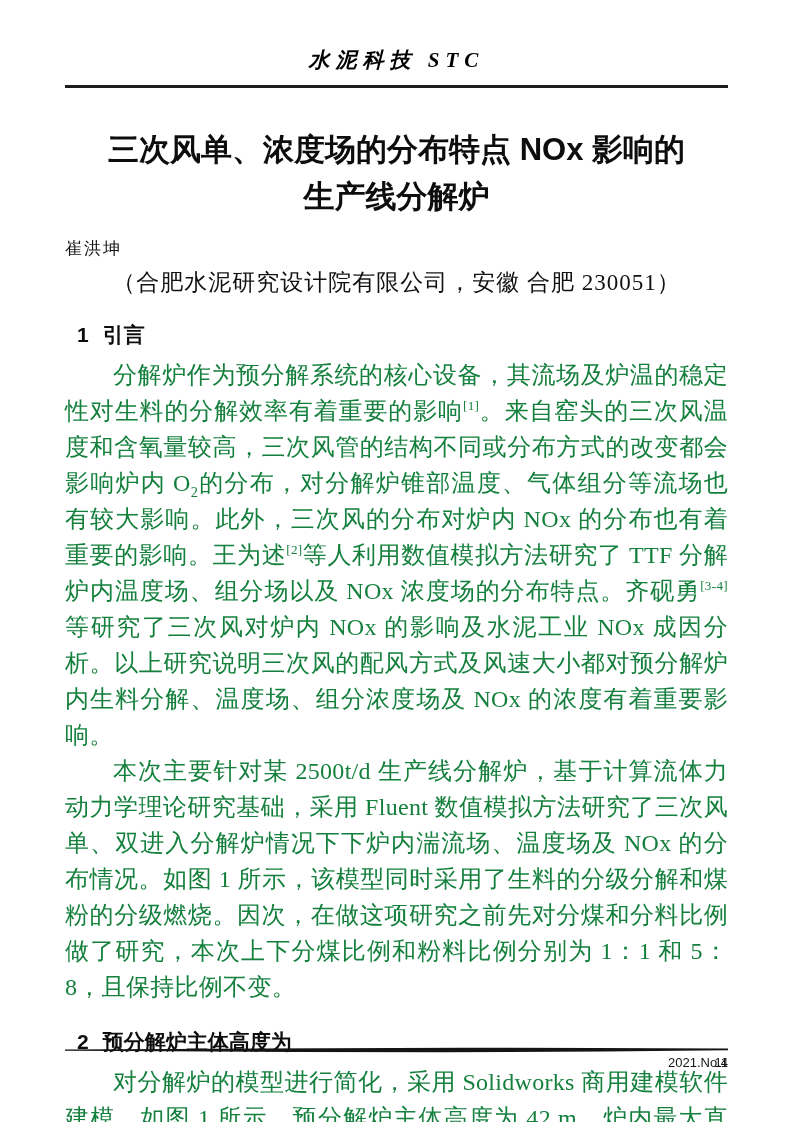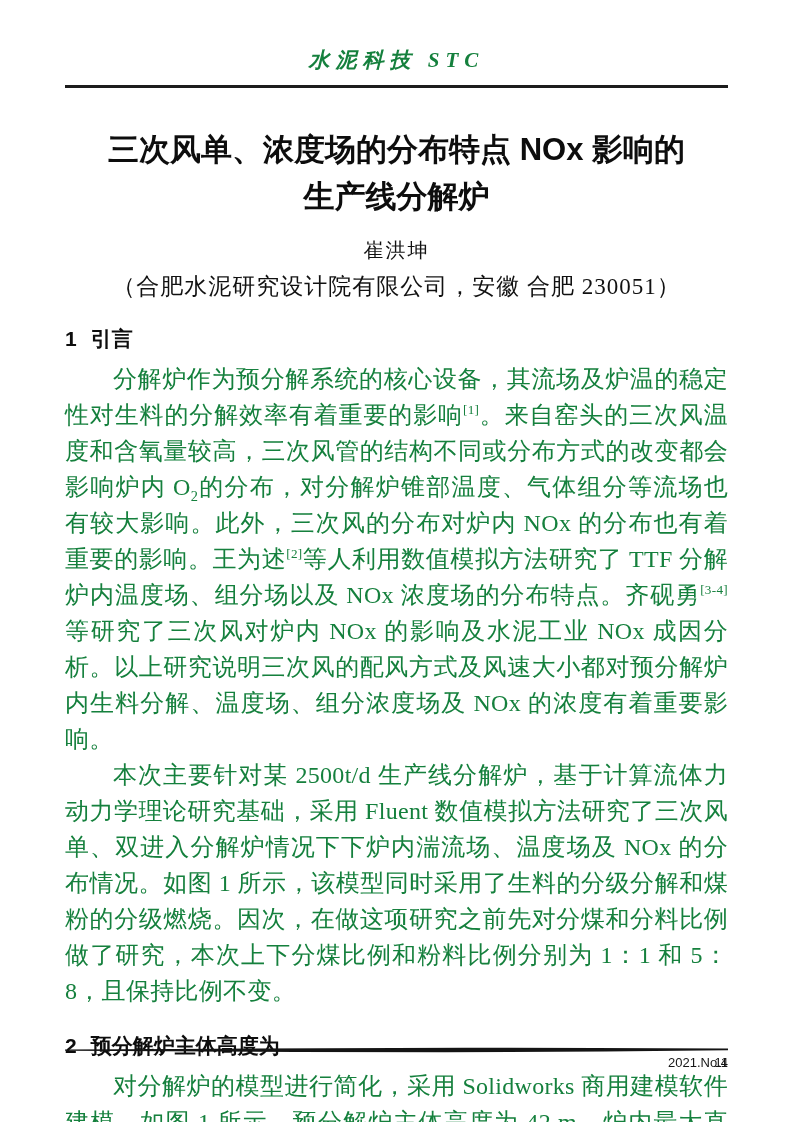--- a/index.html
+++ b/index.html
@@ -18,21 +18,21 @@
   .content { margin: 0 65px; width: 663px; }
 
   
   .journal-name {
     padding-top: 46px;
     text-align: center;
     font-size: 21px;
     letter-spacing: 6px;
     font-style: italic;
     font-weight: 600;
-    color: #15803d;
+    color: #000000;
   }
   .header-rule {
     margin-top: 11px;
     height: 2.5px;
     background: #1c1c1c;
   }
 
   
   .title {
     margin-top: 38px;
@@ -40,39 +40,39 @@
     font-family: "Liberation Sans", "DejaVu Sans", sans-serif;
     font-weight: 700;
     font-size: 31px;
     line-height: 47px;
     color: #0d0d0d;
   }
   .title .title-line { display: block; }
 
   .author {
     margin-top: 17px;
-    text-align: center;
-    font-size: 20px;
+    font-size: 17px;
     letter-spacing: 2px;
   }
   .affiliation {
     margin-top: 7px;
     text-align: center;
     font-size: 23px;
     letter-spacing: 1px;
   }
 
   
   .sec-heading {
     margin-top: 23px;
     font-family: "Liberation Sans", "DejaVu Sans", sans-serif;
     font-weight: 700;
     font-size: 21px;
     line-height: 28px;
     color: #0d0d0d;
+    margin-left: 12px;
   }
   .sec-heading .sec-num { margin-right: 14px; }
 
   
   .body-para {
     margin-top: 8px;
     font-size: 24px;
     line-height: 36px;
     text-align: justify;
     text-indent: 2em;

